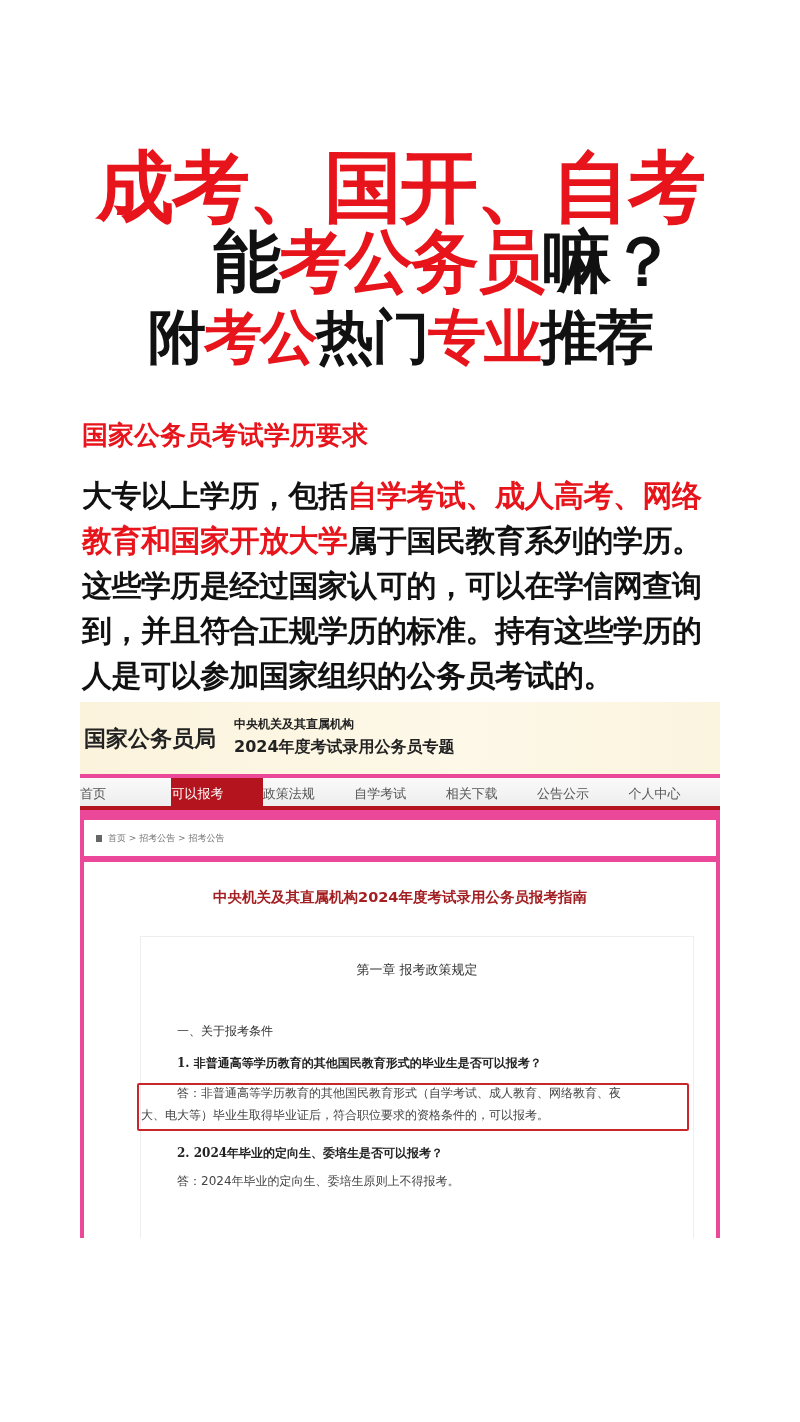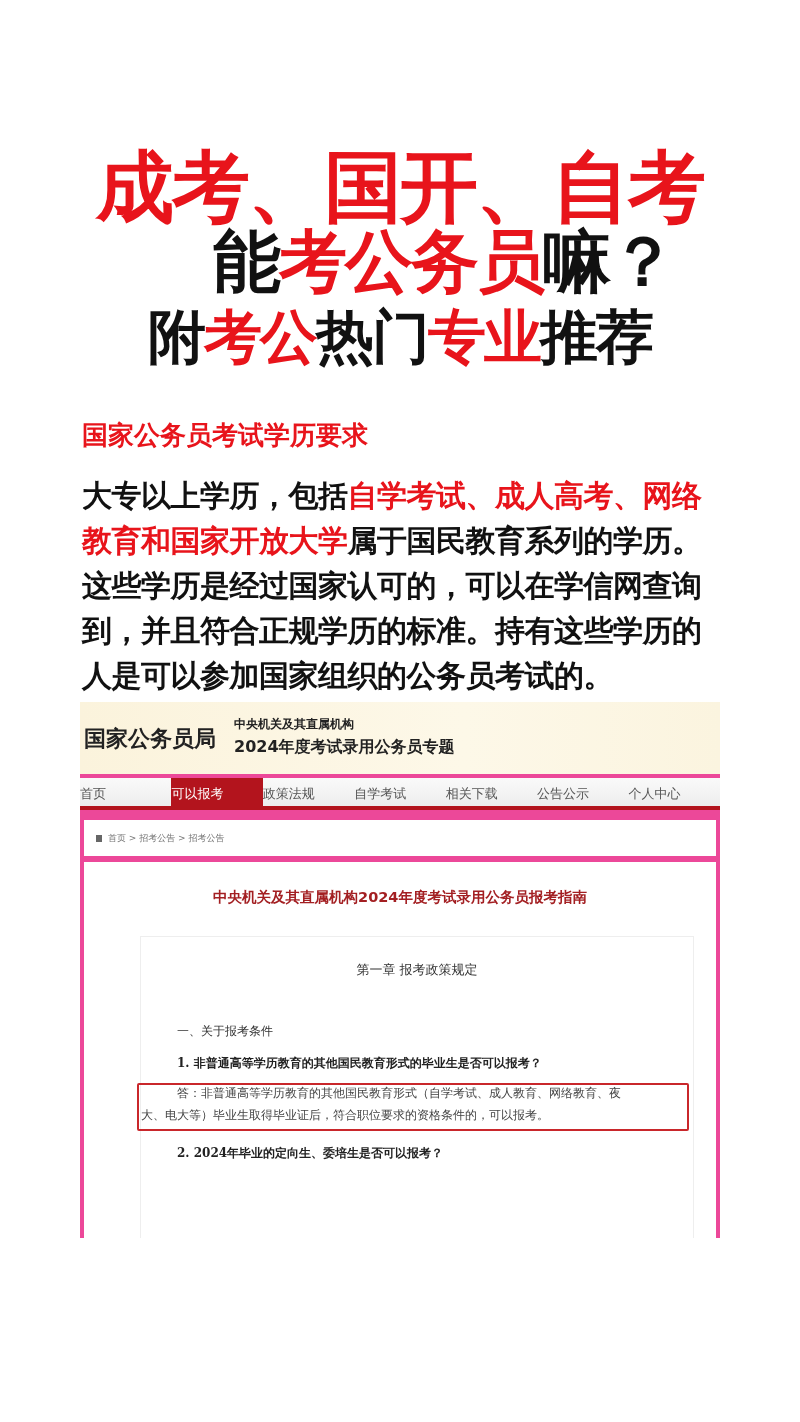--- a/index.html
+++ b/index.html
@@ -83,15 +83,16 @@
   <div class="article">
     <div class="art-title">中央机关及其直属机构2024年度考试录用公务员报考指南</div>
     <div class="inner">
       <div class="chapter">第一章  报考政策规定</div>
       <div class="sec">一、关于报考条件</div>
       <div class="q" style="top:118px;">1. 非普通高等学历教育的其他国民教育形式的毕业生是否可以报考？</div>
       <div class="hl-box"></div>
       <div class="a" style="top:166px; left:0px;">大、电大等）毕业生取得毕业证后，符合职位要求的资格条件的，可以报考。</div>
       <div class="a" style="top:144px; left:36px;">答：非普通高等学历教育的其他国民教育形式（自学考试、成人教育、网络教育、夜</div>
       <div class="q" style="top:208px;">2. 2024年毕业的定向生、委培生是否可以报考？</div>
+      <div class="a" style="top:232px; left:36px;">答：2024年毕业的定向生、委培生原则上不得报考。</div>
     </div>
   </div>
 </div>
 
 </body></html>

